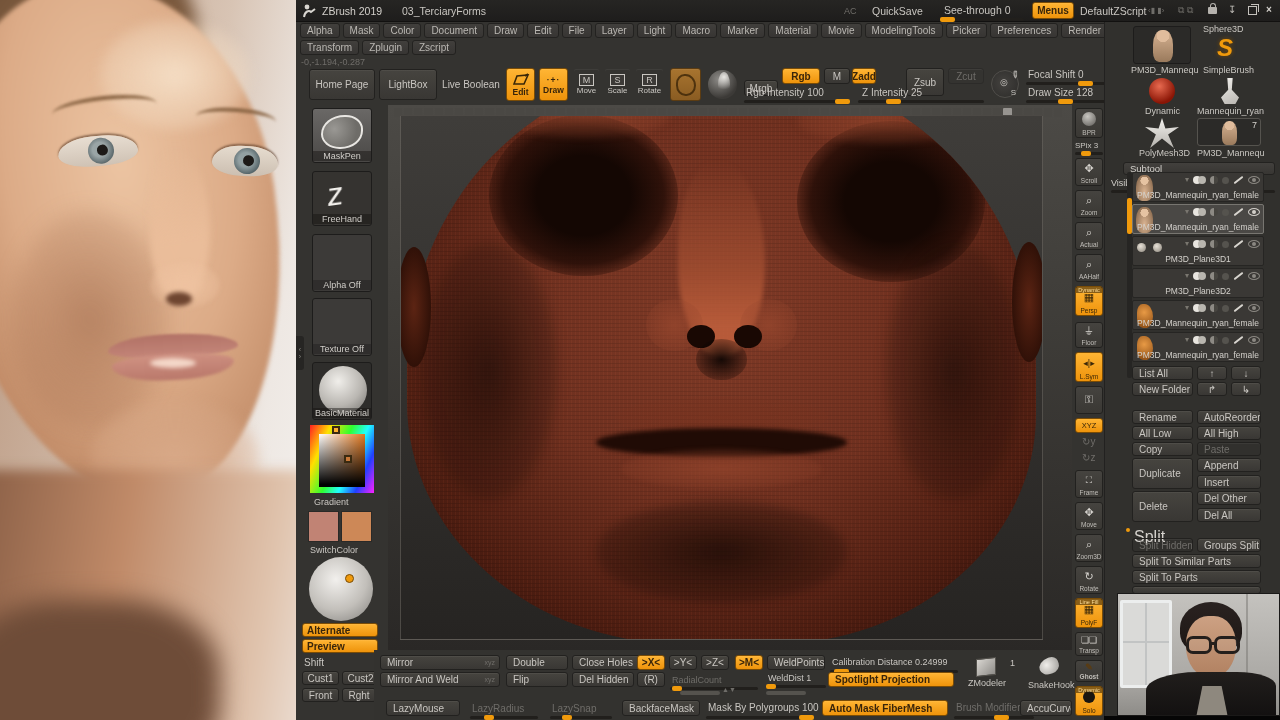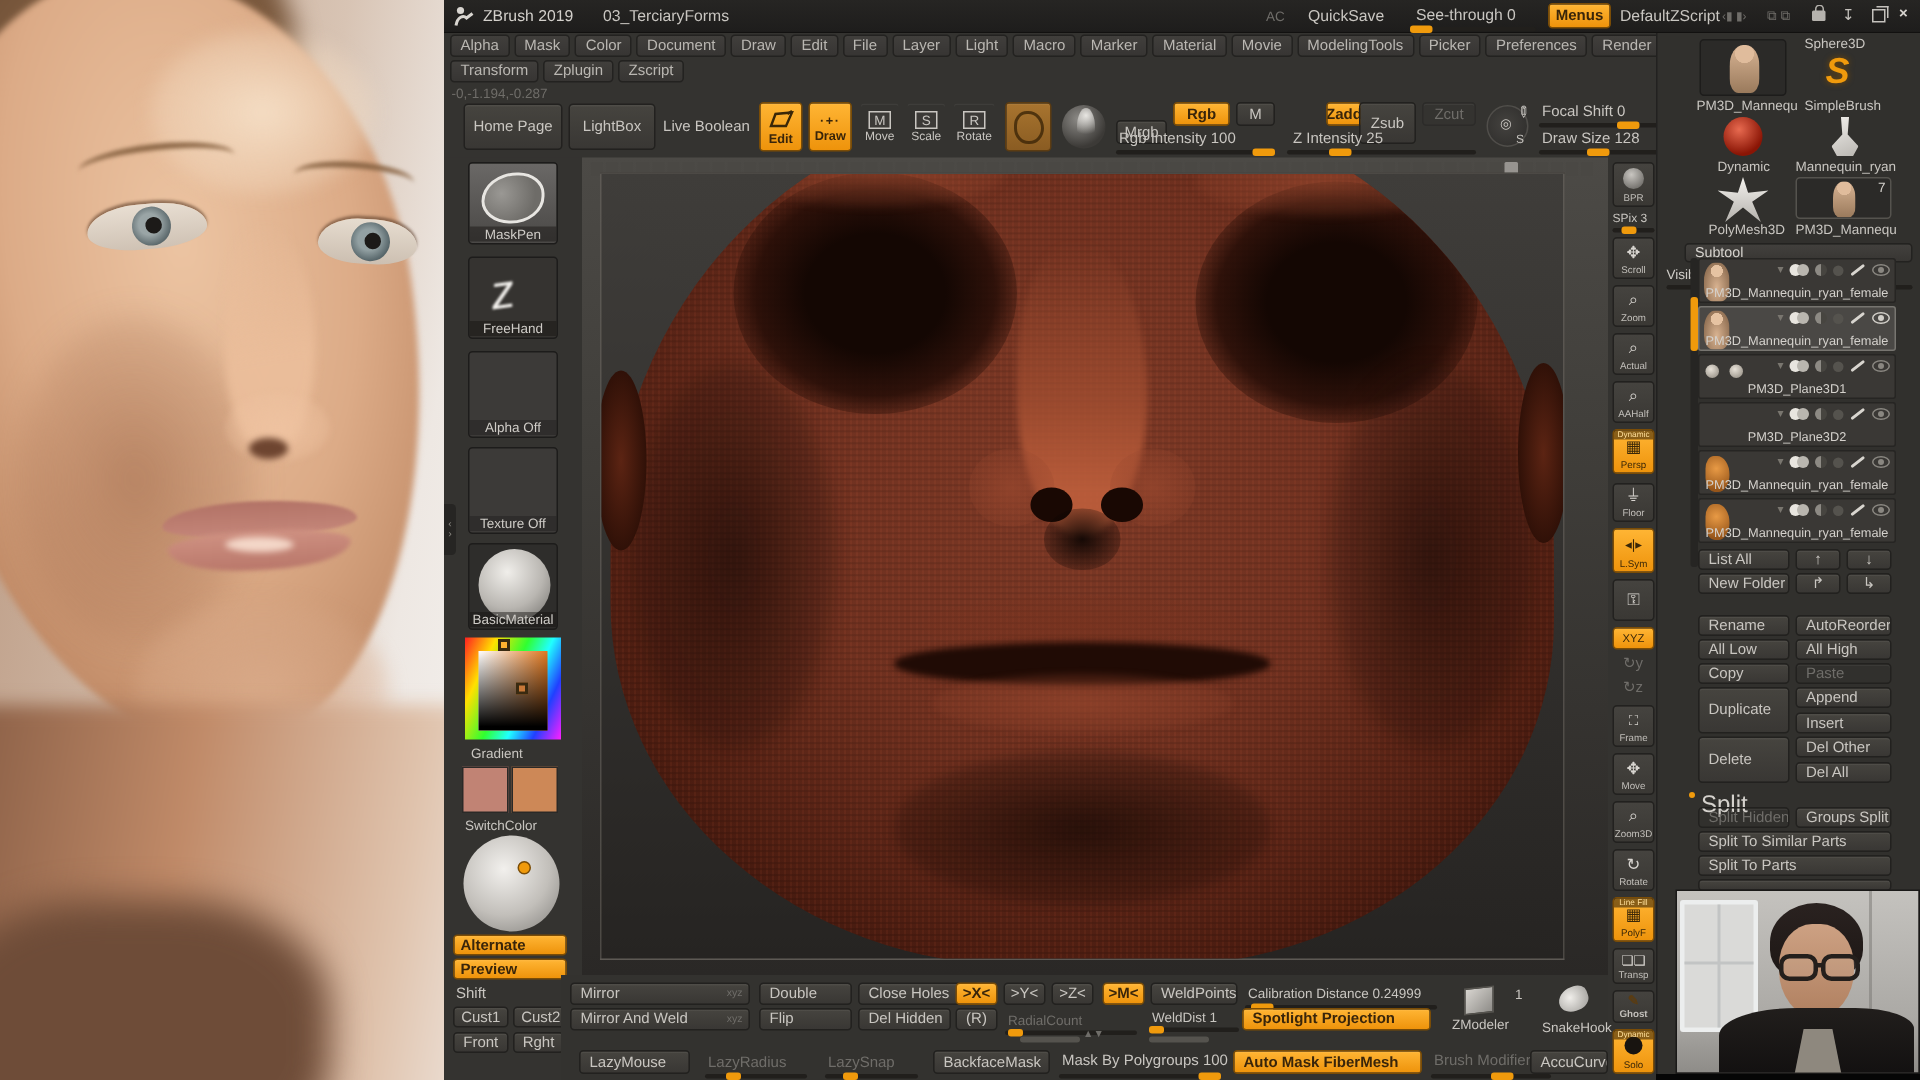--- a/index.html
+++ b/index.html
@@ -203,21 +203,21 @@
         <span>Rgb</span>
       </div>
     <div class="btn" style="left:528px;top:68px;width:26px;height:16px">
         <span>M</span>
       </div>
     <span class="lbl" style="left:450px;top:87px">Rgb Intensity 100</span>
     <div class="sl" style="left:448px;top:100px;width:106px">
         <i style="right:0"></i>
       </div>
 
-    <div class="btn obtn" style="left:588px;top:68px;width:24px;height:16px">
+    <div class="btn obtn" style="left:556px;top:68px;width:24px;height:16px">
         <span>Zadd</span>
       </div>
     <div class="btn" style="left:610px;top:68px;width:38px;height:28px">
         <span>Zsub</span>
       </div>
     <div class="btn dim" style="left:652px;top:68px;width:36px;height:16px;background:none;border-color:#2c2b29">
         <span>Zcut</span>
       </div>
     <span class="lbl" style="left:566px;top:87px">Z Intensity 25</span>
     <div class="sl" style="left:562px;top:100px;width:126px">

